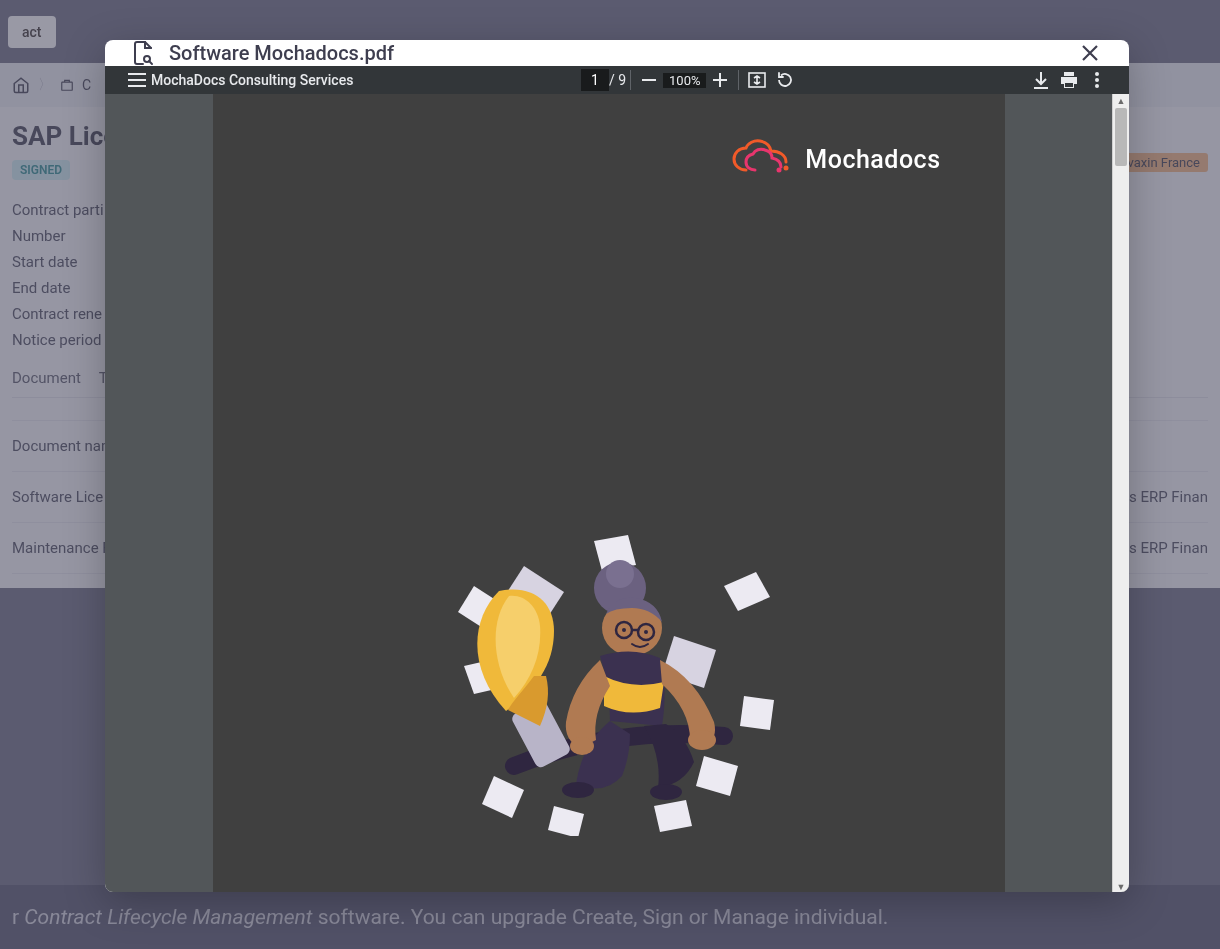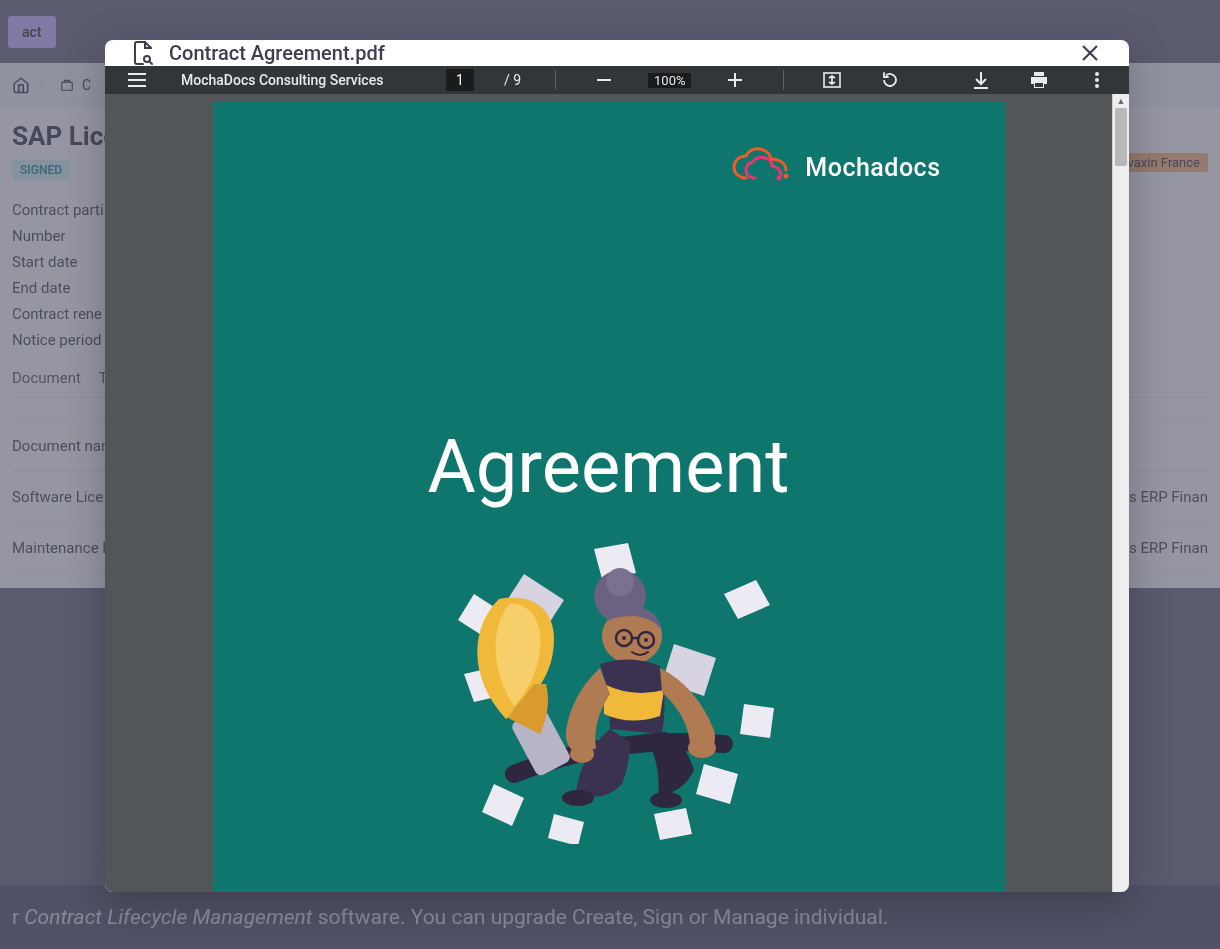--- a/index.html
+++ b/index.html
@@ -1,21 +1,21 @@
 <!DOCTYPE html>
 <html><head>
 <meta charset="utf-8">
 <style>
   * { box-sizing: border-box; margin: 0; padding: 0; font-family: -apple-system, BlinkMacSystemFont, "Segoe UI", Roboto, sans-serif; }
   body { width: 1220px; height: 949px; overflow: hidden; background: #6b6b82; position: relative; }
 
   
   .bg-page { position:absolute; inset:0; filter: none; }
   .bg-topbar { height:63px; background:#6b6b82; display:flex; align-items:center; padding:0 8px; }
-  .bg-btn { background:#c4b5fd; color:#3a3330; font-weight:500; padding:8px 14px; border-radius:4px; font-size:14px; }
+  .bg-btn { background:#ffffff; color:#3a3330; font-weight:500; padding:8px 14px; border-radius:4px; font-size:14px; }
   .bg-breadcrumb { height:44px; background:#eceef3; display:flex; align-items:center; padding:0 12px; color:#3e3e4f; gap:8px; font-size:14px;}
   .bg-body { background:#f7f8fa; padding:14px 12px; color:#3e3e4f; }
   .bg-title { font-size:26px; font-weight:700; color:#3e3e4f; margin-bottom:8px;}
   .bg-badge { background:#cfeef2; color:#2a8d92; font-size:12px; font-weight:600; padding:3px 8px; border-radius:4px; display:inline-block; margin-bottom:17px;}
   .bg-field { font-size:15px; color:#4a4a5c; padding:4px 0;}
   .bg-tabs { display:flex; gap:18px; padding:16px 0 10px; font-size:15px; color:#5a5a6a; border-bottom:1px solid #e2e2ea;}
   .bg-row { padding:16px 0; border-bottom:1px solid #e6e6ee; font-size:15px; color:#4a4a5c; display:flex; justify-content:space-between;}
   .bg-tag { background:#f6b57f; color:#3e3e4f; padding:2px 8px; border-radius:3px; font-size:13px; margin-top:32px; white-space:nowrap;}
   .bg-footer { position:absolute; bottom:0; left:0; right:0; height:64px; background:#54546c; color:#d7d7e0; display:flex; align-items:center; padding:0 12px; font-size:21px;}
   .bg-footer em { font-style:italic; }
@@ -23,38 +23,38 @@
   
   .dim-overlay { position:absolute; inset:0; background:rgba(80,80,100,0.58); }
 
   
   .modal { position:absolute; top:40px; left:105px; width:1024px; height:852px; background:#fff; border-radius:8px; box-shadow:0 10px 40px rgba(0,0,0,0.25); display:flex; flex-direction:column; overflow:hidden;}
   .modal-header { height:88px; display:flex; align-items:center; padding:0 26px; gap:14px; }
   .modal-header .title { font-size:20px; font-weight:500; color:#3e3e4f; }
   .modal-close { margin-left:auto; cursor:pointer; color:#3e3e4f; padding:4px;}
 
   
-  .pdf-toolbar { height:56px; background:#323639; color:#e8eaed; display:flex; align-items:center; padding:0 18px; gap:30px; font-size:14px;}
+  .pdf-toolbar { height:56px; background:#323639; color:#e8eaed; display:flex; align-items:center; padding:0 18px; gap:0; font-size:14px;}
   .pdf-toolbar .doc-name { font-weight:500; }
   .pdf-toolbar .spacer { flex:1; }
   .pdf-page-input { width:28px; height:22px; background:#191b1c; border:none; color:#fff; text-align:center; font-size:14px;}
   .pdf-divider { width:1px; height:20px; background:#5f6368; margin:0 4px;}
   .pdf-toolbar .icon-btn { cursor:pointer; display:flex; align-items:center; justify-content:center; width:28px; height:28px;}
   .zoom-pct { background:#191b1c; padding:0 6px; font-size:13px;}
 
   
   .pdf-viewport { flex:1; background:#525659; display:flex; position:relative; }
   .pdf-scroll { flex:1; overflow:hidden; position:relative; display:flex; justify-content:center; align-items:flex-start; }
   .pdf-scrollbar-track { width:17px; background:#eeeeee; border-left:1px solid #d0d0d0; position:relative;}
   .pdf-scrollbar-thumb { position:absolute; top:14px; left:2px; width:12px; height:58px; background:#b8b8b8; border-radius:2px;}
   .pdf-scrollbar-arrow { position:absolute; left:0; right:0; height:14px; display:flex; align-items:center; justify-content:center; color:#6b6b6b; font-size:9px;}
   .pdf-scrollbar-arrow.bot { bottom:0; }
 
   
-  .pdf-page { width:792px; min-height:706px; height:800px; background:#0f766e; margin-top:8px; position:relative; color:#fff; overflow:hidden;}
+  .pdf-page { width:792px; min-height:706px; height:800px; background:#404040; margin-top:0; position:relative; color:#fff; overflow:hidden;}
   .pdf-logo { position:absolute; top:44px; right:64px; display:flex; align-items:center; gap:12px;}
   .pdf-logo-text { font-size:25px; font-weight:500; letter-spacing:0.5px; color:#fff;}
   .pdf-title { position:absolute; top:230px; left:0; right:0; text-align:center; font-size:74px; font-weight:400; line-height:1.22; color:#fff;}
   .pdf-illustration { position:absolute; top:432px; left:50%; transform:translateX(-50%); width:390px; height:310px;}
 
   svg { display:block; }
 </style>
 </head>
 <body>
 
@@ -117,21 +117,21 @@
 
 <div class="modal">
   <div class="modal-header">
     <svg width="24" height="26" viewBox="0 0 24 26" fill="none" stroke="#3e3e4f" stroke-width="2">
         <path d="M14 2H6a2 2 0 0 0-2 2v18a2 2 0 0 0 2 2h6" stroke-linecap="round"></path>
         <path d="M14 2v6h6" stroke-linecap="round"></path>
         <path d="M20 8l-6-6" stroke-linecap="round"></path>
         <circle cx="16" cy="19" r="3"></circle>
         <path d="M21 24l-3-3" stroke-linecap="round"></path>
       </svg>
-    <span class="title">Contract Agreement.pdf</span>
+    <span class="title">Software Mochadocs.pdf</span>
     <span class="modal-close">
       <svg width="18" height="18" viewBox="0 0 18 18" stroke="#3e3e4f" stroke-width="2.2">
           <path d="M2 2l14 14M16 2L2 16"></path>
         </svg>
     </span>
   </div>
 
   <div class="pdf-toolbar">
     <span class="icon-btn">
       <svg width="18" height="14" viewBox="0 0 18 14" stroke="#e8eaed" stroke-width="2">
@@ -199,21 +199,21 @@
           <svg width="62" height="42" viewBox="0 0 62 42">
             <path d="M15 32c-7 0-12-5-12-11s5-11 12-11c2-5 8-8 14-7 6 1 10 5 11 10 8 0 15 4 15 11 0 0 0 0 0 0" fill="none" stroke="#f15a29" stroke-width="3" stroke-linecap="round"></path>
             <path d="M24 32c-5 0-9-3-9-8 0-4 3-7 7-8 2-4 7-6 12-4 4 1 7 4 7 8 5 1 9 4 9 9" fill="none" stroke="#e8356d" stroke-width="3" stroke-linecap="round"></path>
             <circle cx="48" cy="32" r="2.5" fill="#e8356d"></circle>
             <circle cx="55" cy="30" r="2.5" fill="#f15a29"></circle>
           </svg>
           <span class="pdf-logo-text">Mochadocs</span>
         </div>
 
         <div class="pdf-title">
-          <br><span>Agreement</span>
+          <br>
         </div>
 
         <div class="pdf-illustration">
           <svg width="390" height="310" viewBox="0 0 390 310">
 
             <g fill="#eceaf2">
               <path d="M50 140 l35 -8 10 28 -35 8 z"></path>
               <path d="M310 60 l32 -14 14 25 -32 14 z"></path>
               <path d="M330 170 l30 4 -4 30 -30 -4 z"></path>
               <path d="M290 230 l34 10 -8 30 -34 -10 z"></path>

